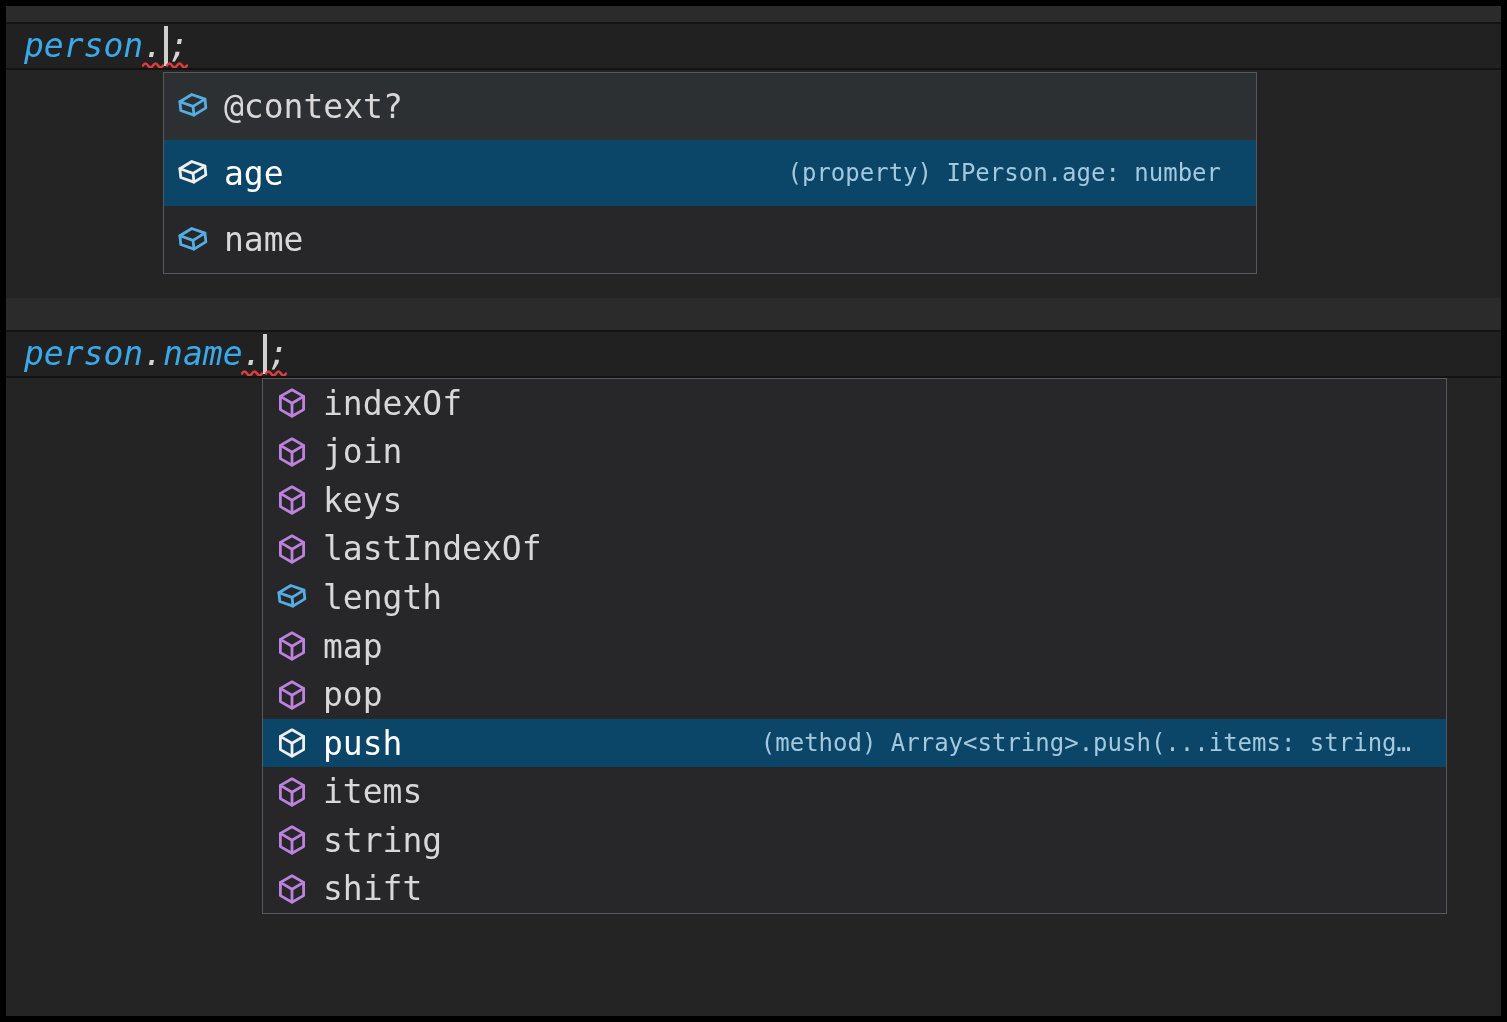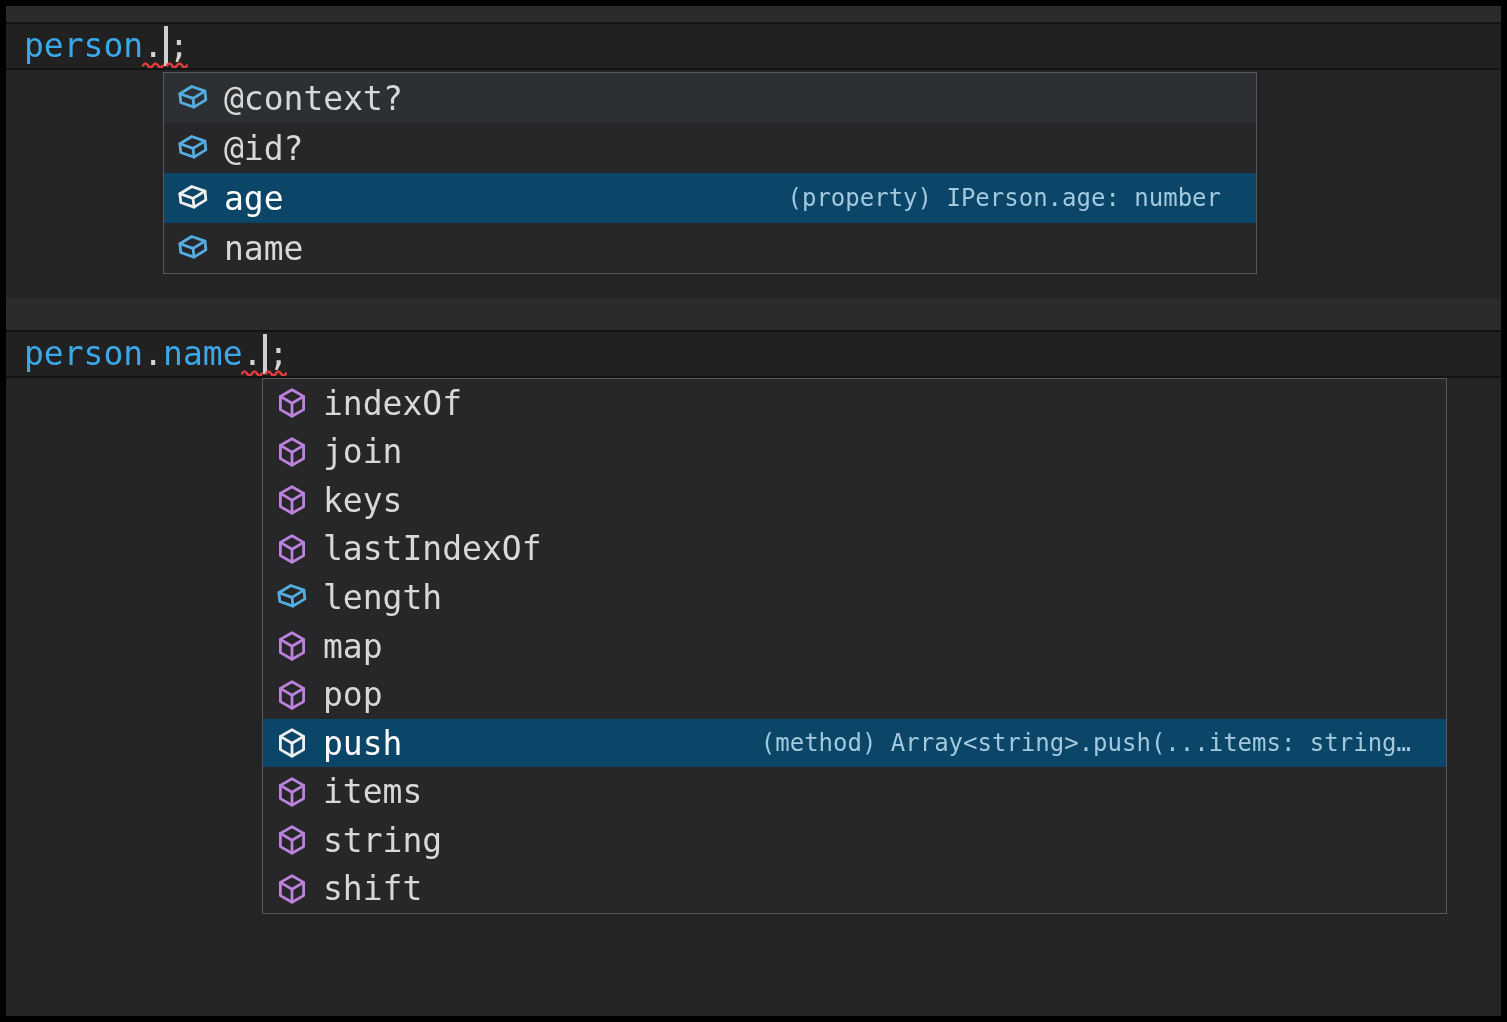--- a/index.html
+++ b/index.html
@@ -36,20 +36,21 @@
     position:absolute;left:0;right:0;
     background:var(--bg-strip);
     border-bottom:2px solid var(--separator);
   }
   #strip1{top:0;height:16px;}
   #strip2{top:292px;height:32px;}
   .code-row{
     position:absolute;left:0;right:0;height:44px;
     background:var(--bg-code-row);
     border-bottom:2px solid var(--separator);
+    font-style:italic;
   }
   #coderow1{top:18px;}
   #coderow2{top:326px;}
   .code-text{
     display:flex;align-items:center;
     height:100%;padding-left:18px;
     font-size:33px;line-height:44px;white-space:pre;
   }
   .tok-ident{color:var(--code-blue);}
   .tok-prop{color:var(--code-blue);}
@@ -121,30 +122,20 @@
       <div class="srow hover">
         <span class="sicon field">
           <svg viewBox="0 0 16 16">
             <path d="M8 2.2 L14.3 5.2 L8 8.2 L1.7 5.2 Z"></path>
             <path d="M1.7 5.2 L1.7 9.6 L8 12.6 L14.3 9.6 L14.3 5.2"></path>
             <path d="M8 8.2 L8 12.6"></path>
           </svg>
         </span>
         <span class="slabel">@context?</span>
       </div>
-      <div class="srow">
-        <span class="sicon field">
-          <svg viewBox="0 0 16 16">
-            <path d="M8 2.2 L14.3 5.2 L8 8.2 L1.7 5.2 Z"></path>
-            <path d="M1.7 5.2 L1.7 9.6 L8 12.6 L14.3 9.6 L14.3 5.2"></path>
-            <path d="M8 8.2 L8 12.6"></path>
-          </svg>
-        </span>
-        <span class="slabel">@id?</span>
-      </div>
       <div class="srow selected">
         <span class="sicon field">
           <svg viewBox="0 0 16 16">
             <path d="M8 2.2 L14.3 5.2 L8 8.2 L1.7 5.2 Z"></path>
             <path d="M1.7 5.2 L1.7 9.6 L8 12.6 L14.3 9.6 L14.3 5.2"></path>
             <path d="M8 8.2 L8 12.6"></path>
           </svg>
         </span>
         <span class="slabel">age</span>
         <span class="sdetail">(property) IPerson.age: number</span>

